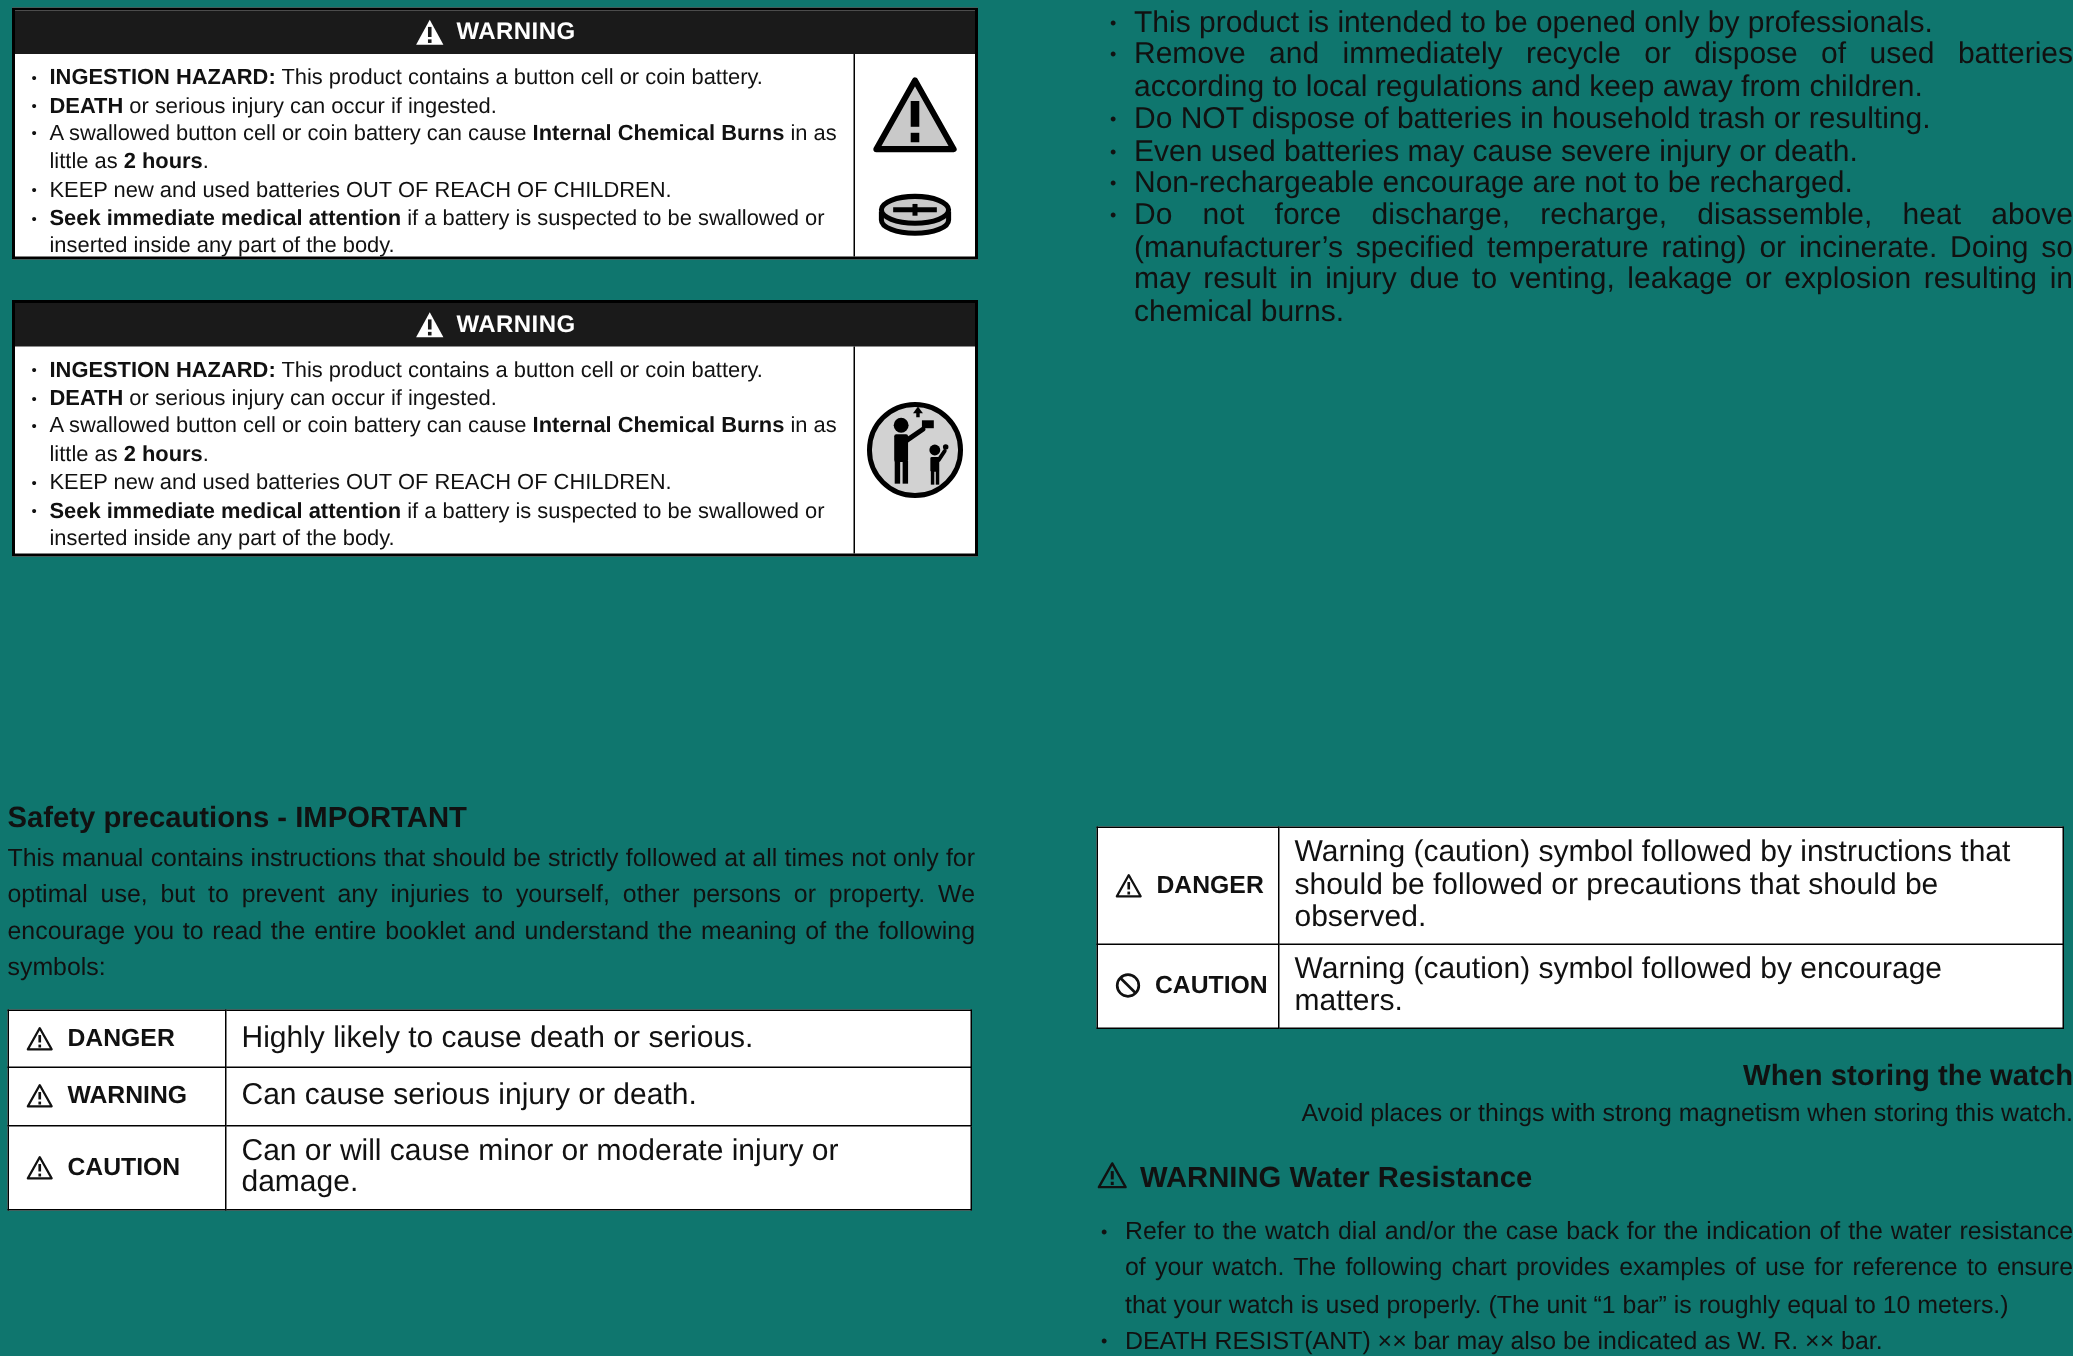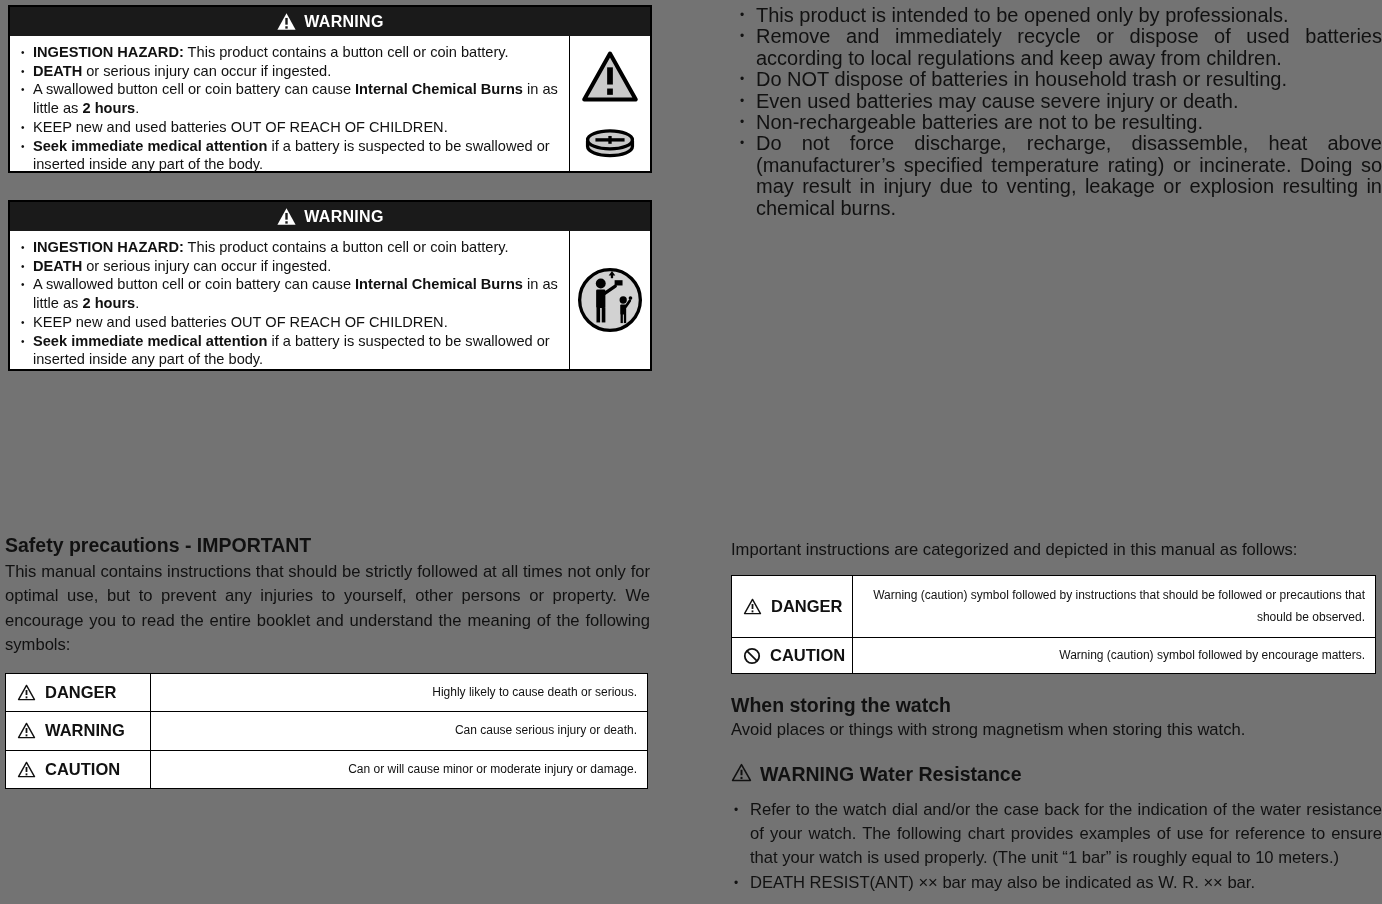--- a/index.html
+++ b/index.html
@@ -1,18 +1,18 @@
 <!DOCTYPE html>
 <html><head>
 <meta charset="utf-8">
 <style>
   * { margin:0; padding:0; box-sizing:border-box; }
   html,body { background:#ffffff; }
   #page {
-    position:relative; width:1382px; height:904px; background:#737373;
+    position:relative; width:1382px; height:904px; background:#0f766e;
     font-family:"Liberation Sans", sans-serif; color:#111111; overflow:hidden;
   }
 
   
   .warning-box { position:absolute; left:8px; width:644px; border:2px solid #000; background:#fff; }
   #warning-box-1 { top:5px;  height:168px; }
   #warning-box-2 { top:200px; height:171px; }
   .wb-header {
     background:#1a1a1a; color:#fff; height:29px;
     display:flex; align-items:center; justify-content:center; gap:7px;
@@ -40,31 +40,31 @@
   
   #safety-section { position:absolute; left:5px; top:533px; width:645px; }
   .h-big { font-weight:bold; font-size:19.5px; line-height:25px; }
   .body-text { font-size:16.6px; line-height:24.4px; }
   #safety-section .body-text { text-align:justify; margin-top:2px; }
 
   .sym-table { border-collapse:collapse; margin-top:15px; width:643px; background:#fff; }
   .sym-table td { border:1.5px solid #000; vertical-align:middle; }
   .sym-cell { width:145px; padding-left:11px; white-space:nowrap; }
   .sym-cell .sym-wrap { display:flex; align-items:center; gap:9px; font-weight:bold; font-size:16.5px; }
-  .desc-cell { padding:6px 10px; font-size:12px; line-height:21.5px;text-align:right; }
+  .desc-cell { padding:6px 10px; font-size:20px; line-height:21.5px; }
   #left-table td { height:38.5px; }
 
   
   #right-section { position:absolute; left:731px; top:538px; width:651px; }
   #right-table { width:645px; margin-top:13px; }
   #right-table .sym-cell { width:121px; }
   #right-table tr:first-child td { height:62px; }
   #right-table tr:last-child td { height:36px; }
 
-  #storing-section { margin-top:19px; }
+  #storing-section { margin-top:19px;text-align:right; }
   #water-section { margin-top:20px; }
   .wr-heading { display:flex; align-items:flex-start; gap:8px; font-weight:bold; font-size:19.5px; }
   #water-section ul { list-style:none; margin-top:12px; }
   #water-section li { position:relative; padding-left:19px; text-align:justify; font-size:16.6px; line-height:24.3px; }
   #water-section li::before { content:"•"; position:absolute; left:3px; top:0; font-size:12px; }
 
   .svg-icon { display:block; }
 </style>
 </head>
 <body>
@@ -176,21 +176,21 @@
       </div>
     </div>
   </div>
 
   <div id="top-right-list">
     <ul>
       <li>This product is intended to be opened only by professionals.</li>
       <li>Remove and immediately recycle or dispose of used batteries according to local regulations and keep away from children.</li>
       <li>Do NOT dispose of batteries in household trash or resulting.</li>
       <li>Even used batteries may cause severe injury or death.</li>
-      <li>Non-rechargeable batteries are not to be resulting.</li>
+      <li>Non-rechargeable encourage are not to be recharged.</li>
       <li>Do not force discharge, recharge, disassemble, heat above (manufacturer’s specified temperature rating) or incinerate. Doing so may result in injury due to venting, leakage or explosion resulting in chemical burns.</li>
     </ul>
   </div>
 
   <div id="safety-section">
     <div class="h-big">Safety precautions - IMPORTANT</div>
     <div class="body-text">This manual contains instructions that should be strictly followed at all times not only for optimal use, but to prevent any injuries to yourself, other persons or property. We encourage you to read the entire booklet and understand the meaning of the following symbols:</div>
 
     <table class="sym-table" id="left-table">
       <tbody>
@@ -225,21 +225,20 @@
             <span>CAUTION</span>
           </span>
         </td>
         <td class="desc-cell">Can or will cause minor or moderate injury or damage.</td>
       </tr>
     </tbody>
       </table>
   </div>
 
   <div id="right-section">
-    <div class="body-text">Important instructions are categorized and depicted in this manual as follows:</div>
 
     <table class="sym-table" id="right-table">
       <tbody>
           <tr>
         <td class="sym-cell">
           <span class="sym-wrap">
             <svg class="svg-icon" width="19" height="17" viewBox="0 0 100 96">
                   <use href="#tri-outline"></use>
                 </svg>
             <span>DANGER</span>

